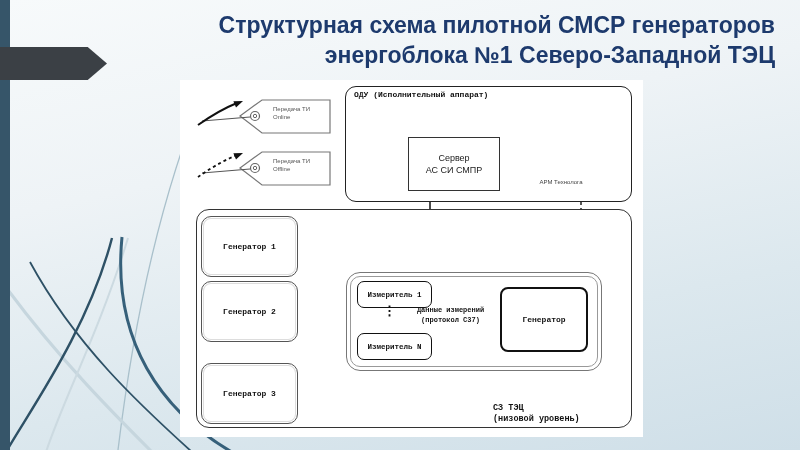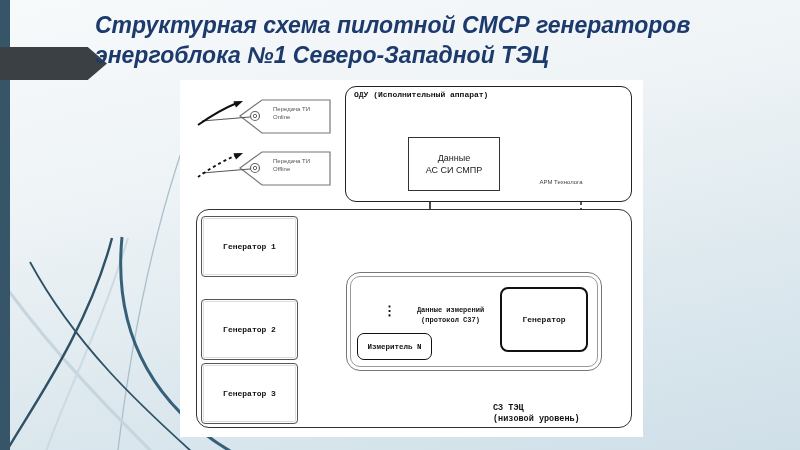--- a/index.html
+++ b/index.html
@@ -3,38 +3,38 @@
 <meta charset="utf-8">
 <style>
   html,body{margin:0;padding:0;}
   body{width:800px;height:450px;font-family:"Liberation Sans",sans-serif;}
   .slide{position:relative;width:800px;height:450px;overflow:hidden;
     background:linear-gradient(168deg,#f7fafb 0%,#eef3f6 35%,#dce8ee 70%,#cfdfe8 100%);}
   .accent-bar{position:absolute;left:0;top:0;width:10px;height:450px;background:#365569;}
   .pointer-shape{position:absolute;left:0;top:47px;width:107px;height:33px;background:#3b4045;
     clip-path:polygon(0 0,82% 0,100% 50%,82% 100%,0 100%);}
   .swoosh{position:absolute;left:0;top:0;width:800px;height:450px;}
-  .title{position:absolute;left:95px;top:10px;width:680px;text-align:left;
-    font-size:23px;line-height:30px;font-weight:bold;font-style:italic;color:#1d3a6d;}
+  .title{position:absolute;left:95px;top:10px;width:680px;text-align:right;
+    font-size:23px;line-height:30px;font-weight:bold;color:#1d3a6d;}
   .panel{position:absolute;left:180px;top:80px;width:463px;height:357px;background:#ffffff;}
   .panel svg.wires{position:absolute;left:0;top:0;}
   .box{position:absolute;box-sizing:border-box;background:#fff;display:flex;
     align-items:center;justify-content:center;text-align:center;color:#111;}
   .serif{font-family:Liberation Mono, monospace;font-weight:bold;}
   .odu-box{left:165px;top:6px;width:287px;height:116px;border:1.4px solid #222;border-radius:11px;}
   .odu-label{position:absolute;left:174px;top:10px;font-size:8px;color:#111;}
   .server-box{left:228px;top:57px;width:92px;height:54px;border:1.6px solid #333;
     font-size:9px;line-height:12px;color:#222;flex-direction:column;}
   .arm-label{position:absolute;left:348px;top:99px;width:66px;text-align:center;font-size:6px;color:#444;}
   .sz-box{left:16px;top:129px;width:436px;height:219px;border:1.3px solid #333;border-radius:13px;}
   .sz-label{position:absolute;right:10px;bottom:95px;width:140px;text-align:left;
     font-size:8.5px;line-height:11px;color:#111;}
-  .gen{left:21px;width:97px;height:61px;border:1.4px solid #555;border-radius:4px;
+  .gen{left:21px;width:97px;height:61px;border:1.4px solid #555;border-radius:10px;
     font-size:8px;box-shadow:inset 0 0 0 1px #fff,inset 0 0 0 2px #ddd;}
-  .gen1{top:136px;} .gen2{top:219px;} .gen3{top:283px;}
+  .gen1{top:136px;} .gen2{top:201px;} .gen3{top:283px;}
   .container-outer{left:166px;top:192px;width:256px;height:99px;border:1px solid #777;border-radius:14px;background:transparent;}
   .container-inner{position:absolute;left:3px;top:3px;right:3px;bottom:3px;border:1px solid #999;border-radius:10px;}
   .meter{left:177px;width:75px;height:27px;border:1.8px solid #111;border-radius:7px;font-size:7.5px;}
   .meter1{top:201px;} .meterN{top:253px;}
   .dots{position:absolute;left:203px;top:228px;width:12px;text-align:center;
     font-size:13px;font-weight:bold;color:#111;line-height:8px;letter-spacing:0;}
   .analyzer{left:320px;top:207px;width:88px;height:65px;border:2.2px solid #111;border-radius:8px;font-size:8px;}
   .lbl{position:absolute;background:#fff;text-align:center;color:#111;font-size:7.5px;line-height:10px;}
   .signal-lbl{left:157px;top:131px;width:150px;}
   .ftp-lbl{left:322px;top:131px;width:130px;}
@@ -122,21 +122,21 @@
       <div>Online</div>
     </div>
     <div class="tag-text offline">
       <div>Передача ТИ</div>
       <div>Offline</div>
     </div>
 
     <div class="box odu-box"></div>
     <div class="odu-label serif">ОДУ (Исполнительный аппарат)</div>
     <div class="box server-box">
-      <div>Данные</div>
+      <div>Сервер</div>
       <div>АС СИ СМПР</div>
     </div>
     <div class="arm-label">АРМ Технолога</div>
 
     <div class="lbl serif signal-lbl">
       <div>Сигнал об</div>
       <div>исправной/неисправной работе</div>
       <div>СВ (протокол С37)</div>
     </div>
     <div class="lbl serif ftp-lbl">
@@ -150,20 +150,21 @@
       <div>(низовой уровень)</div>
     </div>
 
     <div class="box serif gen gen1">Генератор 1</div>
     <div class="box serif gen gen2">Генератор 2</div>
     <div class="box serif gen gen3">Генератор 3</div>
 
     <div class="box container-outer">
       <div class="container-inner"></div>
     </div>
+    <div class="box serif meter meter1">Измеритель 1</div>
     <div class="dots serif">⋮</div>
     <div class="box serif meter meterN">Измеритель N</div>
     <div class="lbl serif meas-lbl">
       <div>Данные измерений</div>
       <div>(протокол С37)</div>
     </div>
     <div class="box serif analyzer">Генератор</div>
 
   </div>
 </div>

